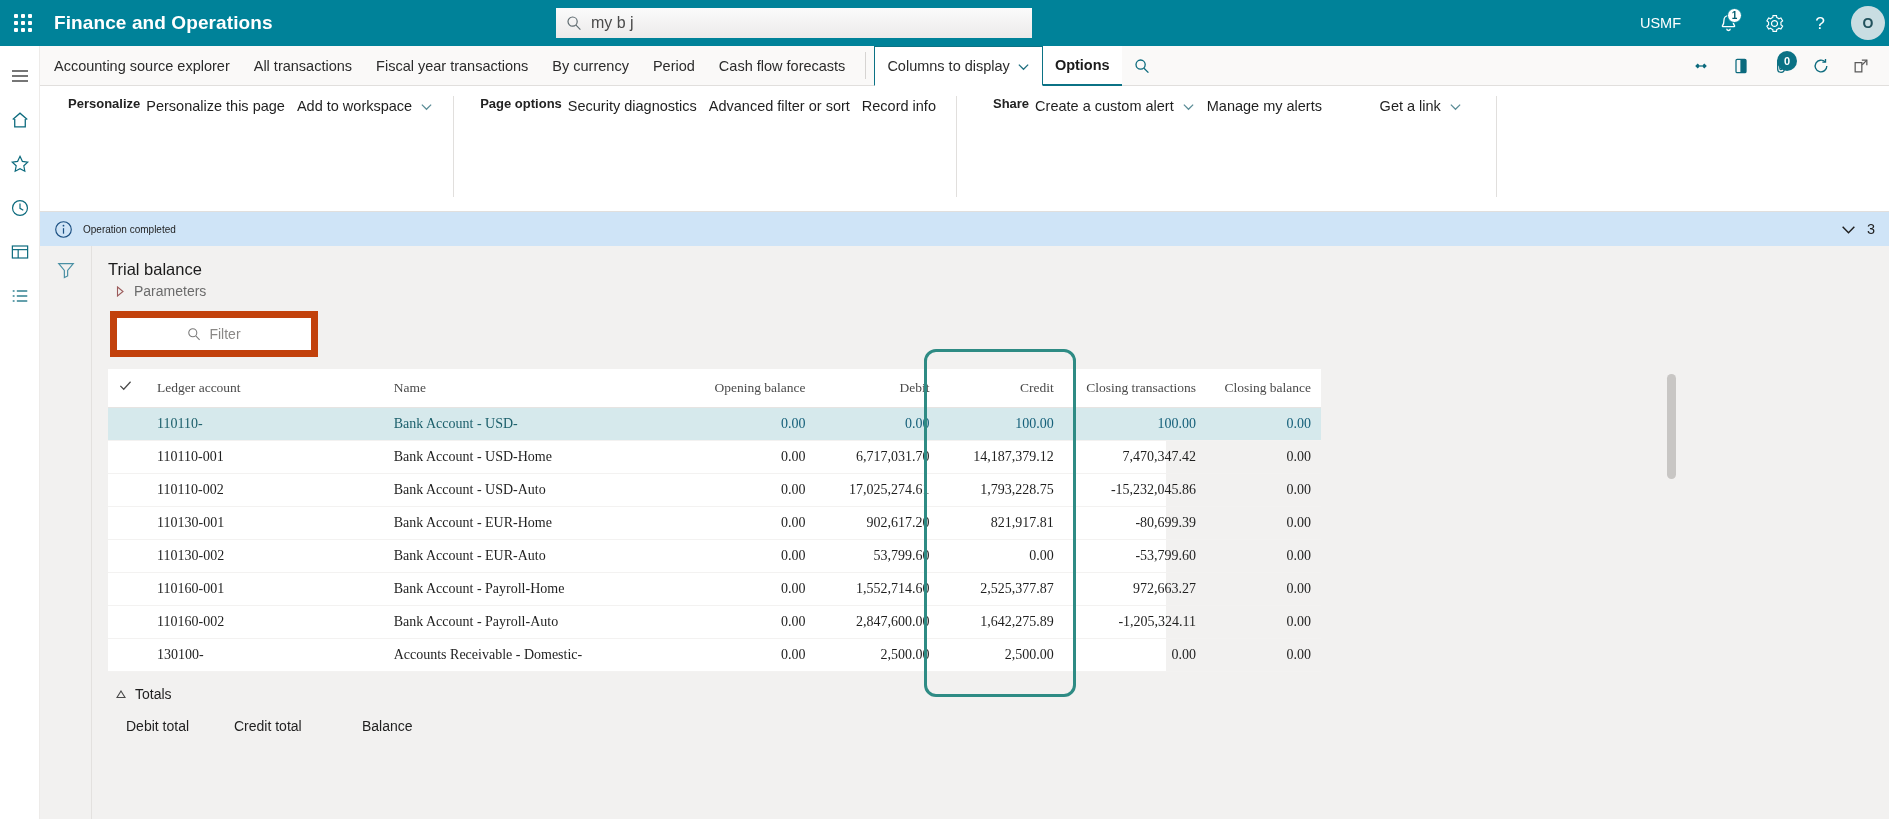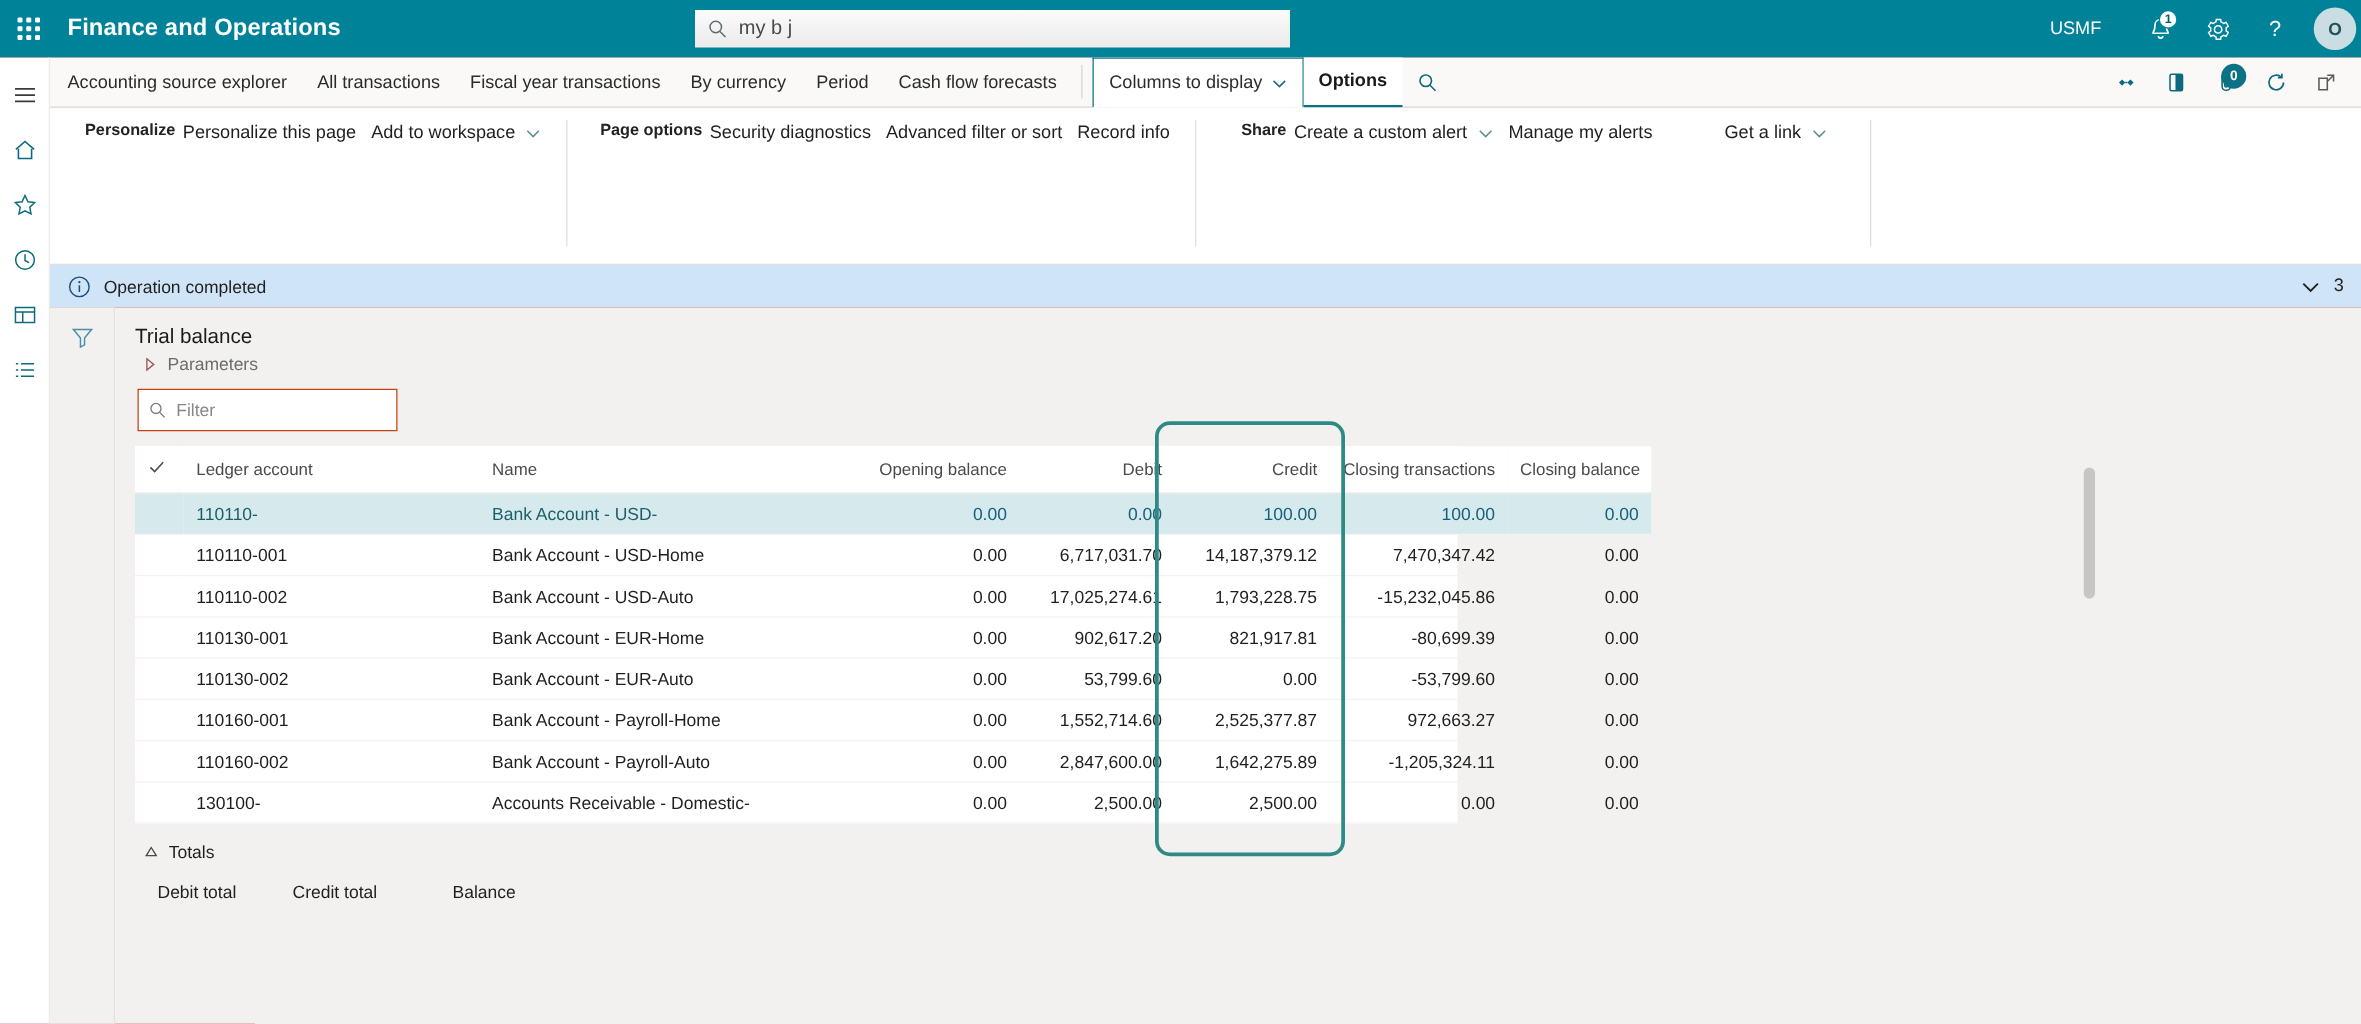--- a/index.html
+++ b/index.html
@@ -129,21 +129,21 @@
   }
   .ap-item .chev { margin-left: 8px; }
   .ap-sep { width:1px; background:#e1dfdd; align-self:stretch; margin: 4px 0 14px 0; }
 
   
   .msgbar {
     position:absolute; left:40px; top:212px; width:1849px; height:34px;
     background:#cfe4f7; display:flex; align-items:center; padding: 0 14px;
   }
   .msgbar .mb-icon { margin-right: 10px; line-height:0; }
-  .msgbar .mb-text { font-size:14px; color:#1f1f1f; }
+  .msgbar .mb-text { font-size:10px; color:#1f1f1f; }
   .msgbar .mb-right {
     margin-left:auto; display:flex; align-items:center; gap:10px; cursor:pointer;
     font-size:14.5px; color:#1f1f1f;
   }
 
   
   .body {
     position:absolute; left:40px; top:246px; width:1849px; height:573px;
     background:#f2f1f0; display:flex;
   }
@@ -154,29 +154,30 @@
   .filter-icon { cursor:pointer; line-height:0; }
   .content { flex:1; padding: 10px 0 0 16px; position:relative; min-width:0; }
   .page-title { font-size:16.5px; color:#1b1b1b; margin: 4px 0 0 0; }
   .params-row {
     display:flex; align-items:center; margin: 4px 0 0 8px; cursor:pointer;text-align:right;
   }
   .params-caret { margin-right: 9px; line-height:0; }
   .params-label { font-size:14px; color:#6b6b6b; }
   .filterbox {
     margin: 12px 0 0 2px; width: 208px; height: 28px; background:#fff;
-    border:1px solid #c2410c; display:flex; align-items:center; padding: 16px 8px;
+    border:7px solid #c2410c; display:flex; align-items:center; padding: 16px 8px;
     cursor:text;
+    justify-content:center;
   }
   .filterbox .mag { margin-right:8px; line-height:0; }
   .filterbox .ph { font-size:14px; color:#8a8886; }
 
   
   .grid { margin-top: 12px; width: 1058px; background:#fff; position:relative; }
-  table.tb { border-collapse: collapse; width: 1213px; table-layout: fixed; }
+  table.tb { border-collapse: collapse; width: 1213px; table-layout: fixed; font-family: Liberation Serif, serif; }
   table.tb th {
     font-size:13.5px; font-weight:400; color:#4a4a4a; background:#fff;
     padding: 9px 10px 10px 10px; border-bottom:1px solid #e6e4e2;
     white-space:nowrap;
   }
   table.tb td {
     font-size:14px; color:#1f1f1f; padding: 8px 10px; white-space:nowrap;
     border-bottom:1px solid #f3f2f1;
   }
   .col-check { width: 34px; }

